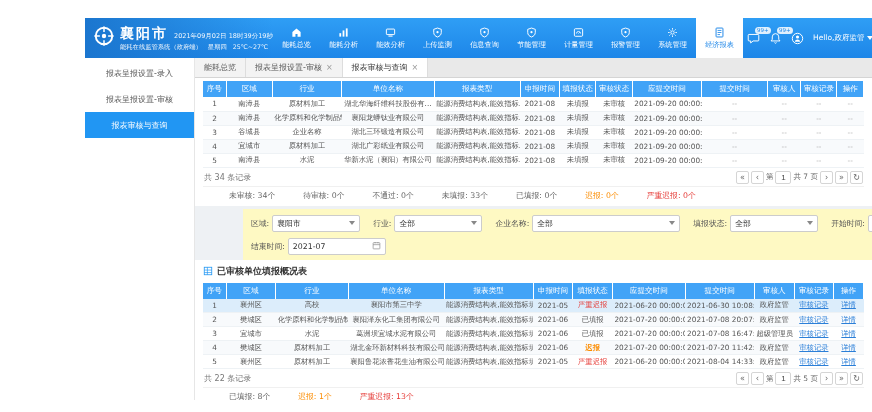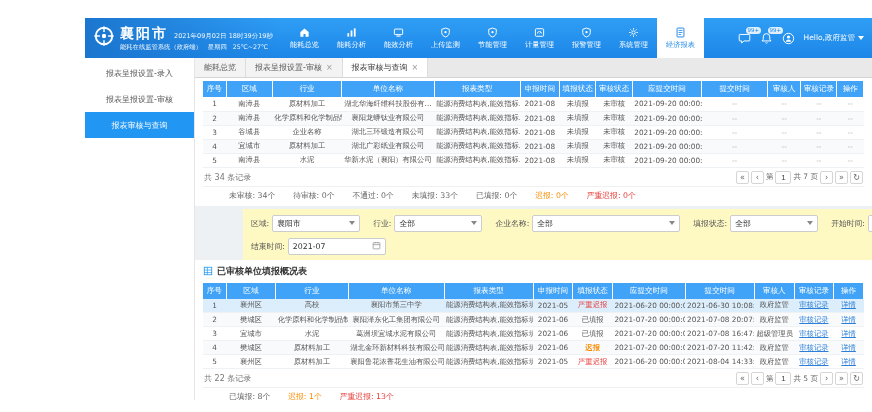--- a/index.html
+++ b/index.html
@@ -49,21 +49,21 @@
   tbody tr.hl td { background:#dcedfb; }
   .dim { color:#b0b0b0; }
   .link { color:#2b7fd8; text-decoration:underline; cursor:pointer; }
 
   .tfoot { display:flex; justify-content:space-between; align-items:center; padding:3px 1px 2px; font-size:8px; color:#777; }
   .pager { display:flex; gap:2px; align-items:center; }
   .pbtn { min-width:13px; height:13px; border:1px solid #d5d5d5; background:#fff; border-radius:2px; font-size:8px; line-height:11px; text-align:center; color:#666; padding:0 2px; cursor:pointer; }
   .pinput { width:16px; height:13px; border:1px solid #d5d5d5; text-align:center; font-size:8px; color:#444; border-radius:2px; }
   .ptext { font-size:7.5px; color:#666; }
 
-  .summary { padding:3px 0 4px 26px; font-size:7.8px; display:flex; gap:18px; border-top:1px solid #f0f0f0; background:#fff; }
+  .summary { padding:3px 0 4px 26px; font-size:7.8px; display:flex; gap:28px; border-top:1px solid #f0f0f0; background:#fff; }
   .sum-item { white-space:nowrap; }
 
   .filter-panel { background:#fef9c3; margin-top:3px; padding:6px 8px 5px; display:flex;margin-left:48px; }
   .filter-left { flex:1; display:flex; flex-direction:column; gap:6px; }
   .filter-row { display:flex; }
   .filter-item { display:flex; align-items:center; margin-right:13px; font-size:7.8px; color:#555; }
   .filter-item .flabel { margin-right:3px; white-space:nowrap; }
   .ctl { border:1px solid #ccc; border-radius:2px; height:17px; display:flex; align-items:center; justify-content:space-between; padding:0 4px; background:#fff; color:#333; font-size:7.8px; cursor:pointer; }
   .ctl .caret { border-top-color:#888; }
   .ctl svg { width:9px; height:9px; color:#888; }
@@ -132,20 +132,29 @@
           <span class="nav-label">能效分析</span>
         </div>
         <div class="nav-item">
           <span class="icon">
             <svg viewBox="0 0 16 16">
               <path d="M8 1.5L13.5 3.4V8c0 3.4-2.4 5.4-5.5 6.6C4.9 13.4 2.5 11.4 2.5 8V3.4Z" fill="none" stroke="currentColor" stroke-width="1.4"></path>
               <circle cx="8" cy="7.5" r="1.6" fill="currentColor"></circle>
             </svg>
           </span>
           <span class="nav-label">上传监测</span>
+        </div>
+        <div class="nav-item">
+          <span class="icon">
+            <svg viewBox="0 0 16 16">
+              <path d="M8 1.5L13.5 3.4V8c0 3.4-2.4 5.4-5.5 6.6C4.9 13.4 2.5 11.4 2.5 8V3.4Z" fill="none" stroke="currentColor" stroke-width="1.4"></path>
+              <circle cx="8" cy="7.5" r="1.6" fill="currentColor"></circle>
+            </svg>
+          </span>
+          <span class="nav-label">信息查询</span>
         </div>
         <div class="nav-item">
           <span class="icon">
             <svg viewBox="0 0 16 16">
               <path d="M8 1.5L13.5 3.4V8c0 3.4-2.4 5.4-5.5 6.6C4.9 13.4 2.5 11.4 2.5 8V3.4Z" fill="none" stroke="currentColor" stroke-width="1.4"></path>
               <circle cx="8" cy="7.5" r="1.6" fill="currentColor"></circle>
             </svg>
           </span>
           <span class="nav-label">节能管理</span>
         </div>

